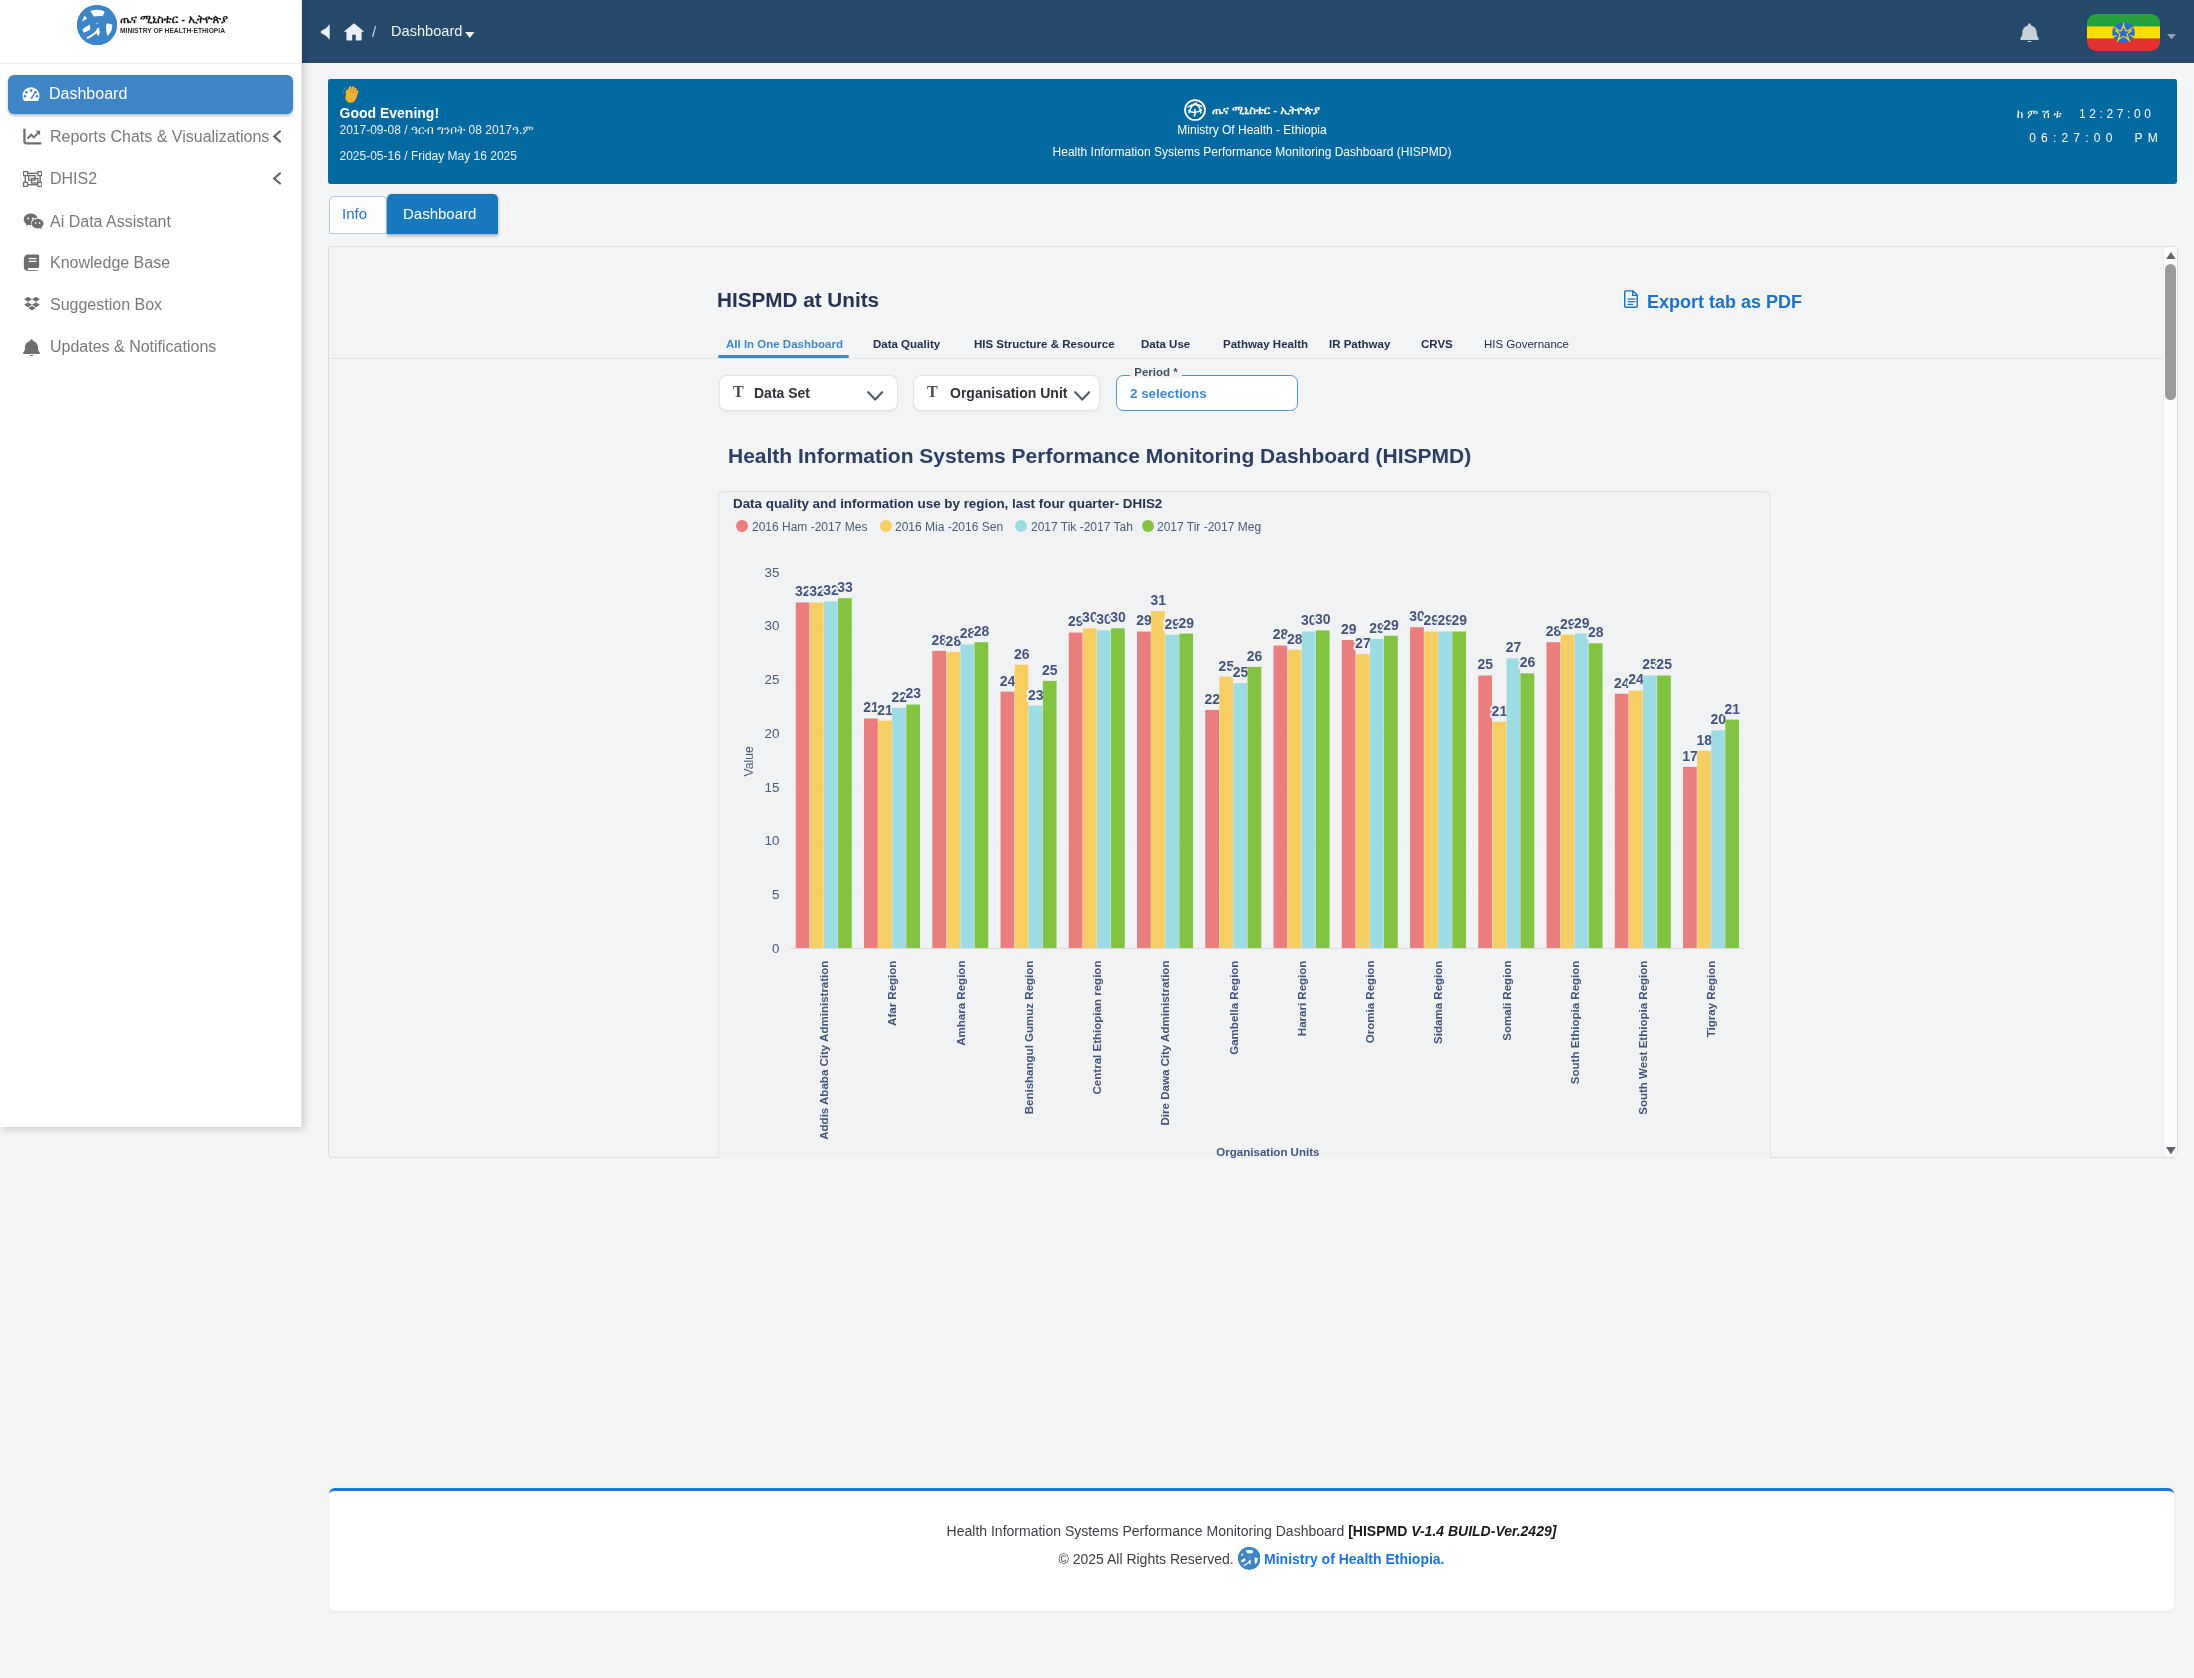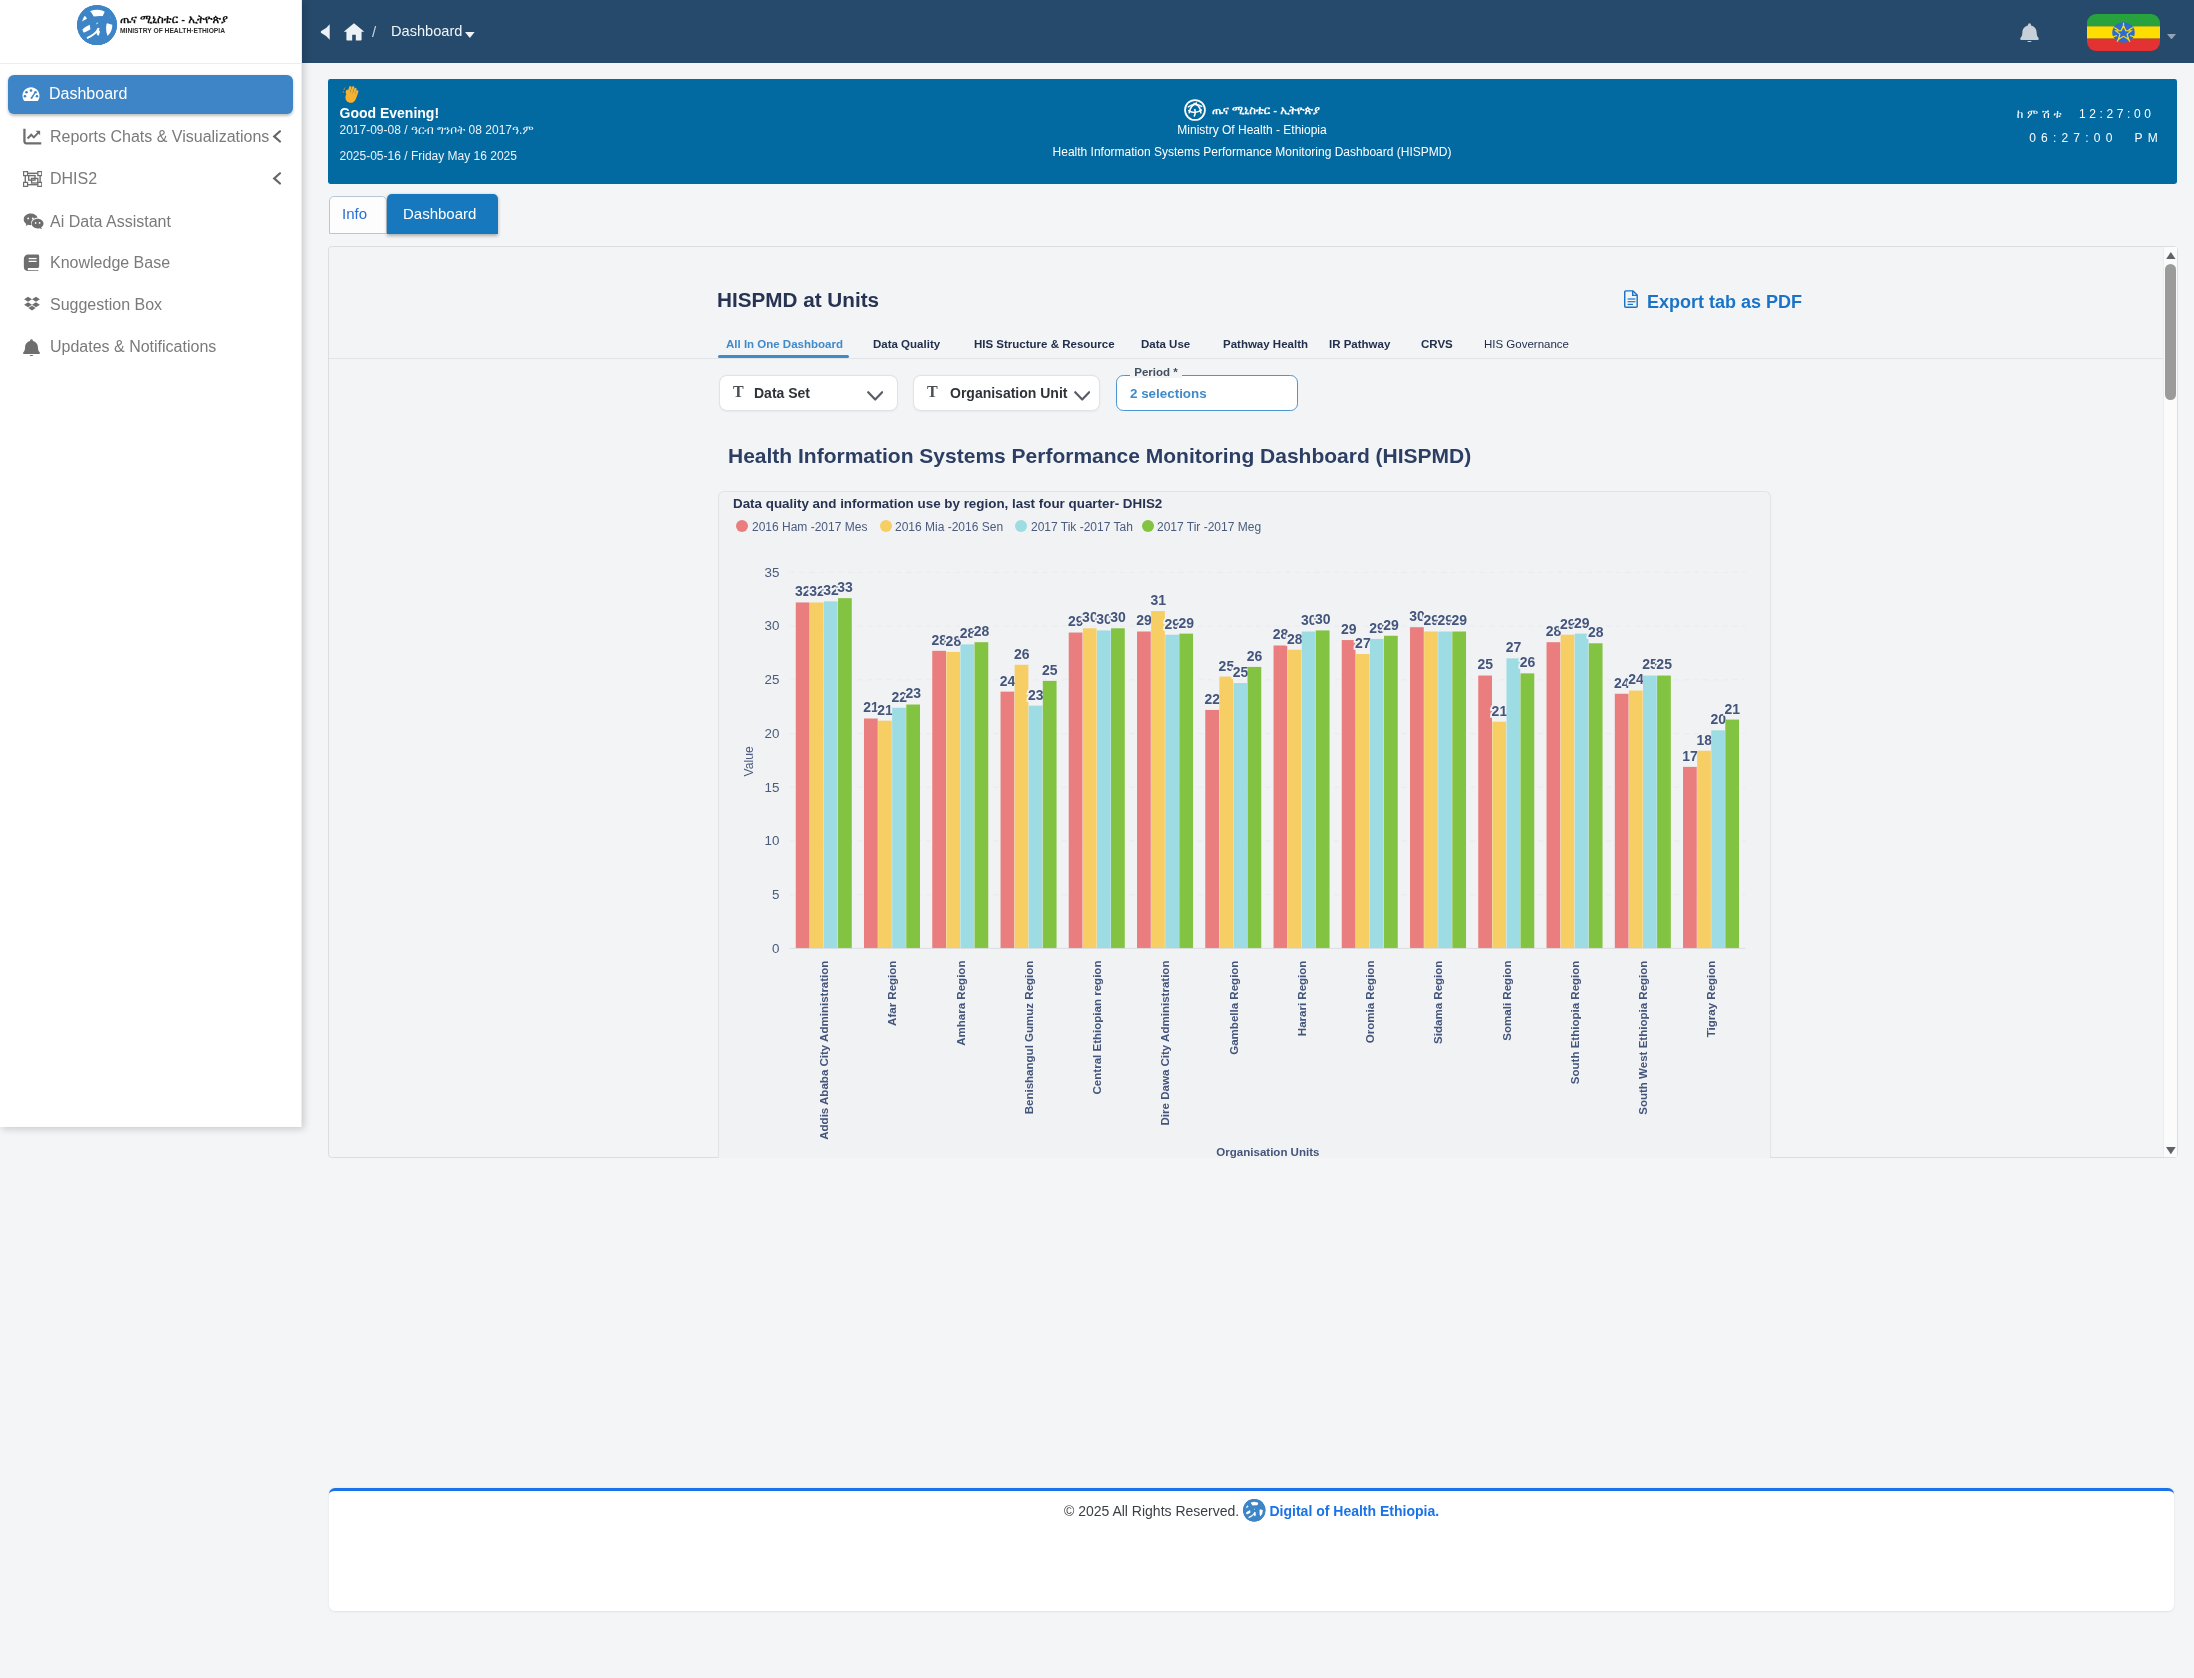--- a/index.html
+++ b/index.html
@@ -420,35 +420,36 @@
 <div class="abs" style="left:2163px;top:247px;width:14px;height:910px;background:#fbfbfc;border-left:0.6px solid #ececee"></div>
 <div class="abs" style="left:2166px;top:250px"><svg width="9.7" height="7.3" viewBox="0 0 16 12">
       <path d="M8 0 L16 12 H0 z" fill="#5f6368"></path>
     </svg></div>
 <div class="abs" style="left:2165px;top:264px;width:11px;height:136px;background:#9b9b9b;border-radius:5.5px"></div>
 <div class="abs" style="left:2166px;top:1145px"><svg width="9.7" height="7.3" viewBox="0 0 16 12">
       <path d="M0 0 h16 L8 12 z" fill="#5f6368"></path>
     </svg></div>
 
 <div class="abs" style="left:329px;top:1488px;width:1845px;height:123px;background:#fff;border-radius:6px;border-top:3px solid #1a73e8;box-shadow:0 0.6px 2.4px rgba(0,0,0,0.08)">
+  <div style="text-align:center;margin-top:32px;font-size:14px;color:#3b3f44">Health Information Systems Performance Monitoring Dashboard <b style="color:#17181a">[HISPMD <i>V-1.4 BUILD-Ver.2429]</i></b></div>
   <div style="text-align:center;margin-top:8px;font-size:14px;color:#3b3f44">© 2025 All Rights Reserved. <span style="display:inline-block;vertical-align:-6px"><svg width="22.5" height="22.5" viewBox="0 0 64 64" style="display:block">
 <defs>
             <clipPath id="mc37f">
               <circle cx="32" cy="32" r="32"></circle>
             </clipPath>
           </defs>
 <circle cx="32" cy="32" r="32" fill="#3d85c6"></circle>
 <circle cx="32" cy="32" r="26.5" fill="#fff"></circle>
 <g clip-path="url(#mc37f)">
 <g stroke="#3d85c6" fill="none">
 <circle cx="32" cy="32" r="28.5" stroke-width="8"></circle>
 <path d="M2 38 Q26 14 62 28" stroke-width="10"></path>
 <path d="M6 52 Q44 40 52 4" stroke-width="11"></path>
 <path d="M12 8 Q36 32 22 62" stroke-width="11"></path>
 <path d="M54 10 Q34 28 46 58" stroke-width="10"></path>
 </g>
 <path fill="#3d85c6" d="M18 44 h28 l8 14 a32 32 0 0 1 -44 0 z"></path>
 <path d="M16 53 Q30 47 35 37" stroke="#fff" stroke-width="3.2" fill="none"></path>
 <path fill="#fff" d="M33.5 36 q5 8.5 0.5 13.5 q-6-5-0.5-13.5 z"></path>
 </g>
-</svg></span> <b style="color:#1a73e8">Digital of Health Ethiopia.</b></div>
+</svg></span> <b style="color:#1a73e8">Ministry of Health Ethiopia.</b></div>
 </div>
 
 
 </body></html>

